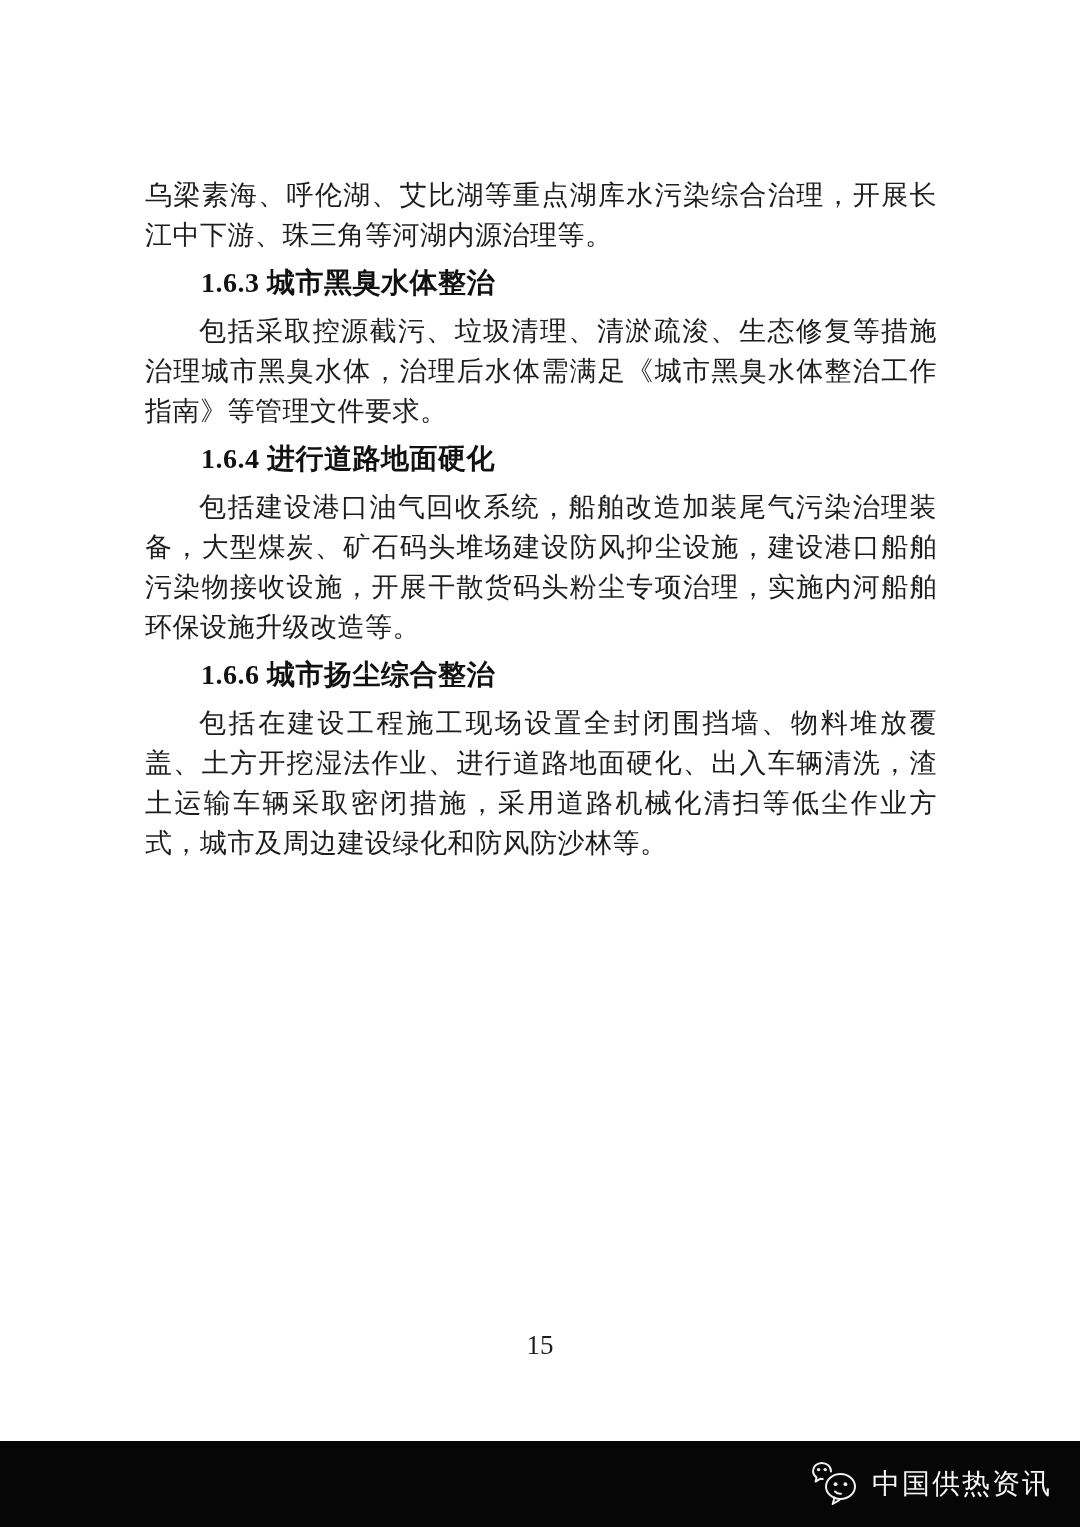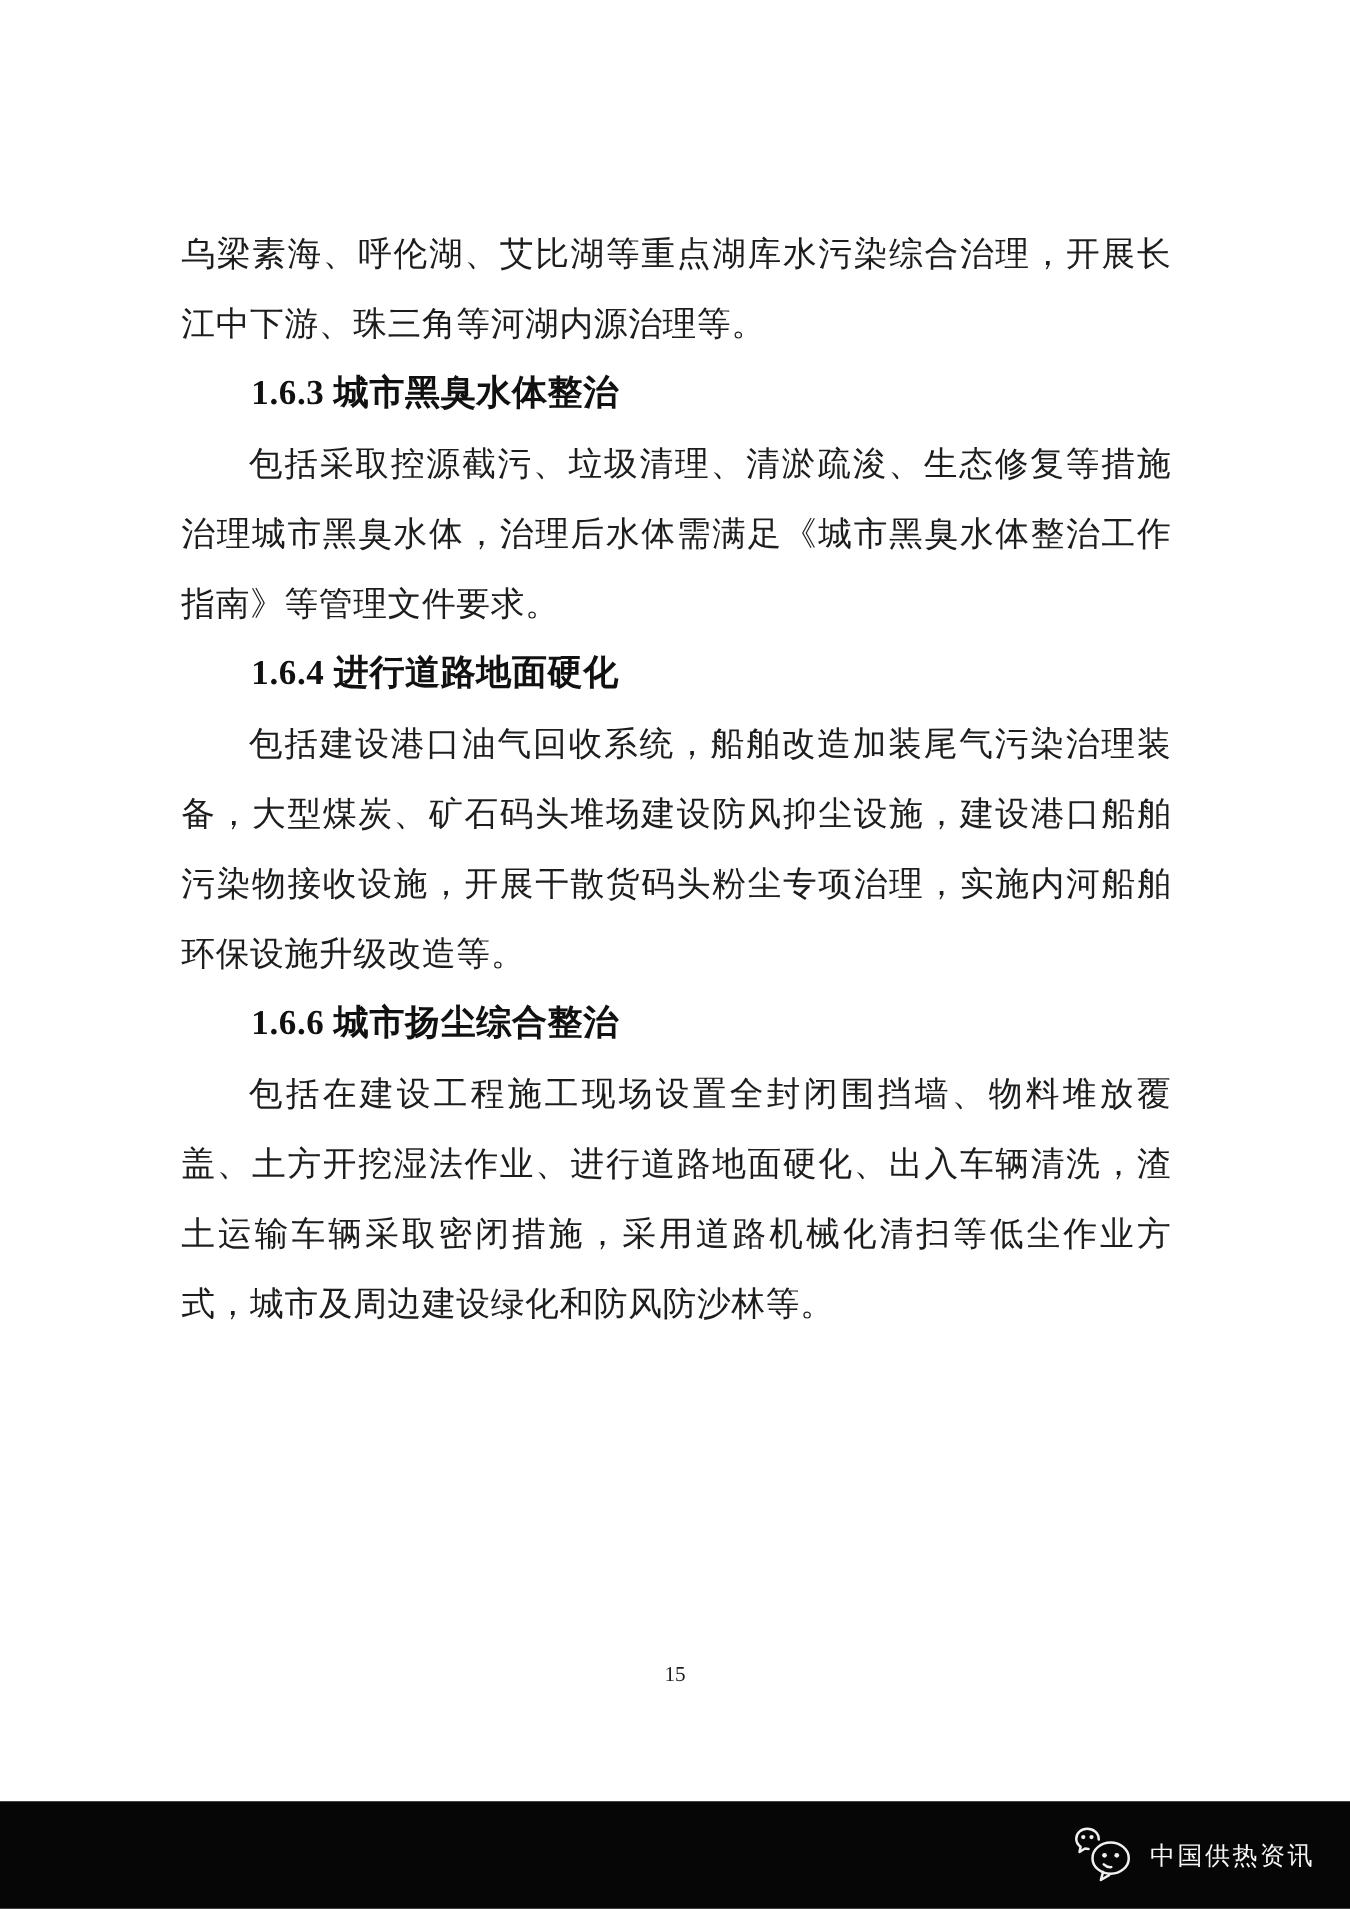--- a/index.html
+++ b/index.html
@@ -18,21 +18,21 @@
     position: absolute;
     top: 0;
     left: 0;
     width: 1080px;
     padding: 175px 143px 0 145px;
     box-sizing: border-box;
   }
   .para {
     margin: 0;
     font-size: 27px;
-    line-height: 56px;
+    line-height: 40px;
     color: #1d1d1d;
     text-align: justify;
     text-justify: inter-character;
     text-indent: 2em;
     letter-spacing: 0.5px;
   }
   .para.continuation {
     text-indent: 0;
   }
   .heading {
@@ -43,21 +43,21 @@
     color: #111111;
     text-indent: 2em;
     letter-spacing: 0.5px;
   }
   .page-number {
     position: absolute;
     top: 1330px;
     left: 0;
     width: 100%;
     text-align: center;
-    font-size: 17px;
+    font-size: 27px;
     color: #1d1d1d;
   }
   .footer-bar {
     position: absolute;
     left: 0;
     bottom: 0;
     width: 100%;
     height: 86px;
     background: #060606;
     display: flex;
@@ -67,21 +67,21 @@
     padding-right: 28px;
     box-sizing: border-box;
   }
   .wechat-icon {
     width: 50px;
     height: 46px;
     flex: 0 0 auto;
   }
   .brand-text {
     color: #f7f7f7;
-    font-size: 20px;
+    font-size: 28px;
     letter-spacing: 2px;
     font-family: "Liberation Sans", sans-serif;
   }
 </style>
 </head>
 <body>
 
 <div class="content">
   <p class="para continuation">乌梁素海、呼伦湖、艾比湖等重点湖库水污染综合治理，开展长江中下游、珠三角等河湖内源治理等。</p>
   <h3 class="heading">1.6.3 城市黑臭水体整治</h3>

